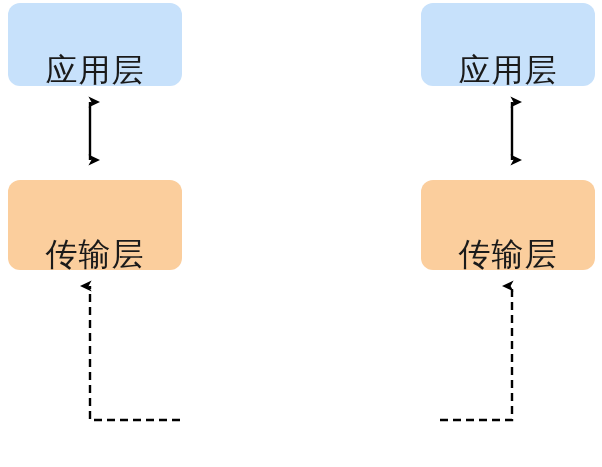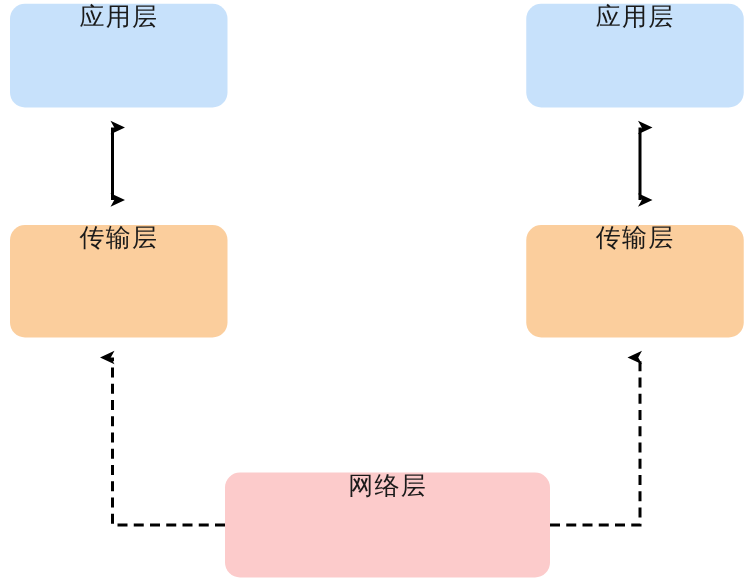--- a/index.html
+++ b/index.html
@@ -15,28 +15,29 @@
     width: 602px;
     height: 467px;
     background: #ffffff;
     overflow: hidden;
   }
   .node {
     position: absolute;
     box-sizing: border-box;
     border-radius: 12px;
     display: flex;
-    align-items: flex-start;
+    align-items: flex-end;
     justify-content: center;
     color: #1a1a1a;
-    font-size: 20px;
+    font-size: 32px;
     line-height: 1;
     letter-spacing: 1px;
     white-space: nowrap;
     user-select: none;
+    font-family: Liberation Serif, serif;
   }
   .node-label {
     display: block;
     pointer-events: none;
   }
 
   
   #node-app-left      { left: 8px;   top: 3px;   width: 174px; height: 83px;  background: #c7e1fb; }
   #node-app-right     { left: 421px; top: 3px;   width: 174px; height: 83px;  background: #c7e1fb; }
   #node-transport-left  { left: 8px;   top: 180px; width: 174px; height: 90px; background: #fbce9d; }
@@ -94,17 +95,14 @@
   </div>
 
   <div class="node" id="node-app-right" style="background: rgb(199, 225, 251); color: rgb(26, 26, 26);">
     <span class="node-label">应用层</span>
   </div>
 
   <div class="node" id="node-transport-right" style="background: rgb(251, 206, 157); color: rgb(26, 26, 26);">
     <span class="node-label">传输层</span>
   </div>
 
-  <div class="node" id="node-network" style="background: rgb(252, 203, 203); color: rgb(26, 26, 26);">
-    <span class="node-label">网络层</span>
-  </div>
 
 </div>
 
 </body></html>

